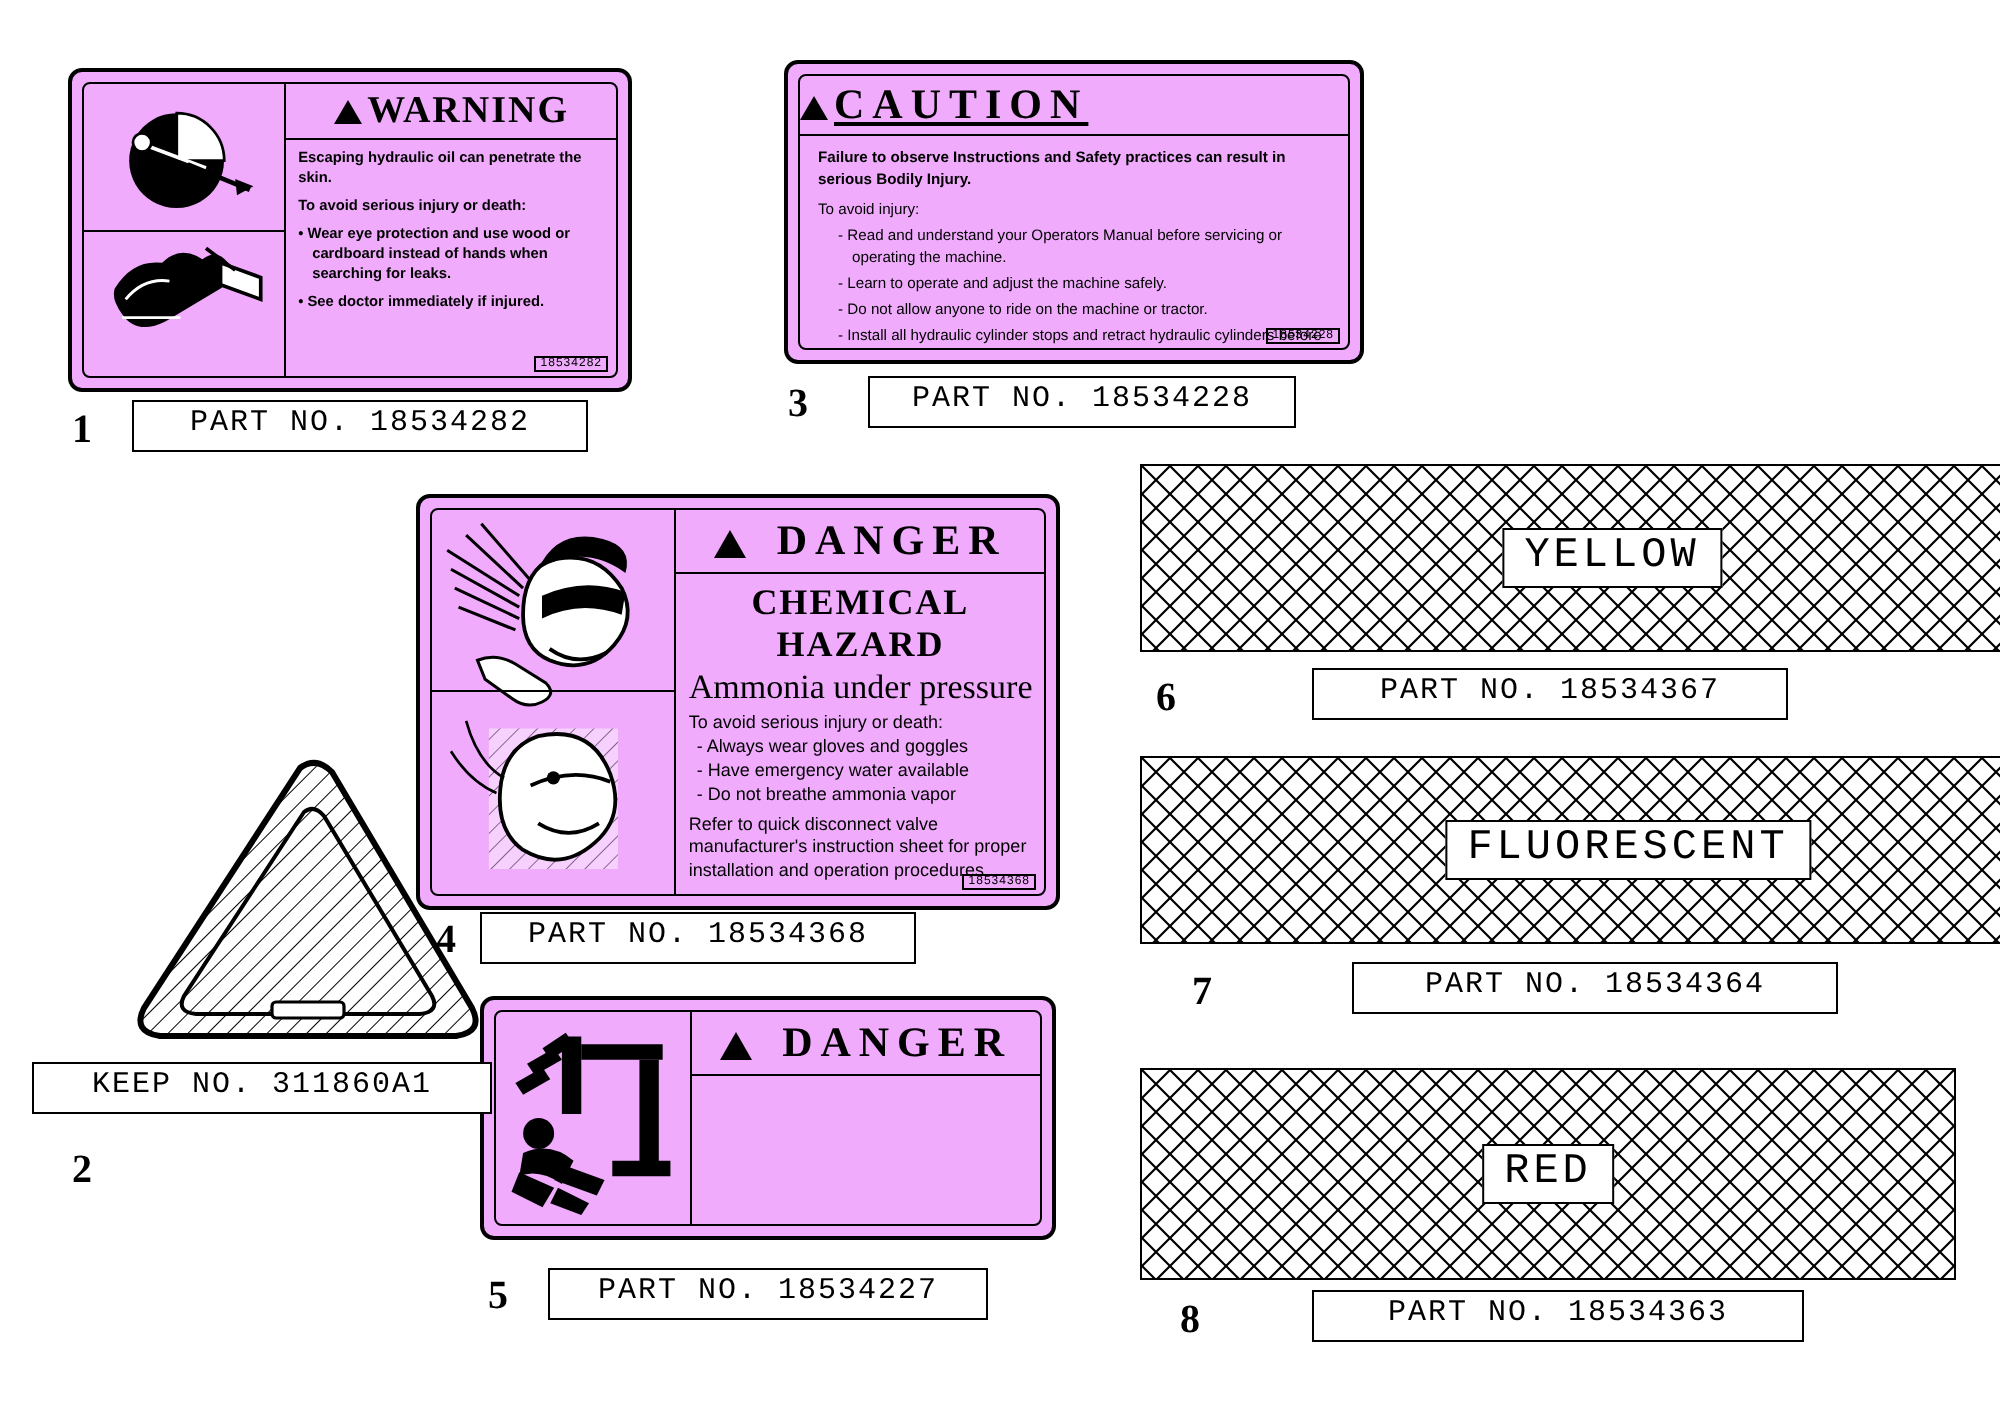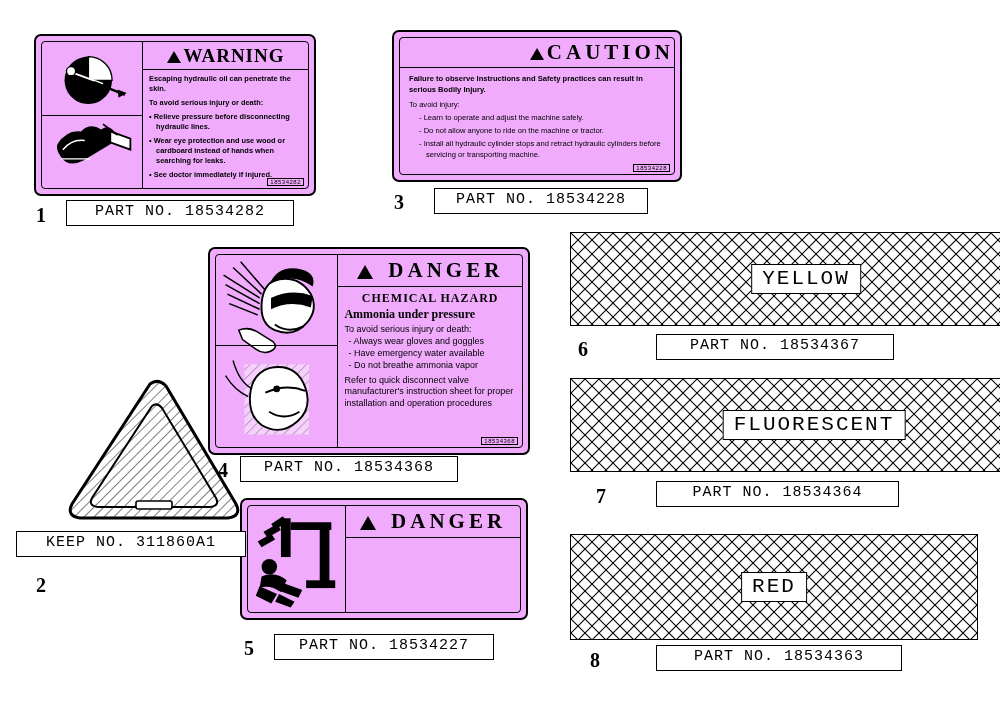--- a/index.html
+++ b/index.html
@@ -113,23 +113,24 @@
     letter-spacing: 0.5px;
   }
 
   
   #decal-caution { left: 392px; top: 30px; width: 290px; height: 152px; }
   .caut-title {
     font-family: "Liberation Serif", serif;
     font-weight: bold;
     font-size: 21px;
     letter-spacing: 4px;
-    text-align: right;
+    text-align: left;
     padding: 2px 0 2px 0;
     border-bottom: 1px solid #000;
+    text-decoration: underline;
   }
   .caut-body {
     font-size: 7.6px;
     line-height: 1.45;
     padding: 5px 8px 0 9px;
   }
   .caut-body .lead { font-weight: bold; margin: 0 0 4px 0; }
   .caut-body .sub { margin: 0 0 2px 0; }
   .caut-body ul { margin: 0; padding: 0 0 0 10px; list-style: none; }
   .caut-body li { text-indent: -7px; padding-left: 7px; margin-bottom: 2px; }
@@ -151,29 +152,29 @@
     font-weight: bold;
     font-size: 21px;
     letter-spacing: 4px;
     text-align: center;
     padding: 3px 0 3px 0;
     border-bottom: 1px solid #000;
   }
   .chem-head {
     font-family: "Liberation Serif", serif;
     font-weight: bold;
-    font-size: 12px;
+    font-size: 18px;
     letter-spacing: 1px;
     text-align: center;
     padding: 4px 0 1px 0;
   }
   .chem-sub {
     font-family: "Liberation Serif", serif;
-    font-weight: bold;
-    font-size: 12px;
+    font-weight: normal;
+    font-size: 17px;
     padding: 0 0 2px 6px;
   }
   .chem-body {
     font-size: 9px;
     line-height: 1.32;
     padding: 0 5px 0 6px;
   }
   .chem-body .li { text-indent: -8px; padding-left: 12px; }
   .chem-body .para { margin-top: 3px; }
 
@@ -263,40 +264,40 @@
         </g>
       </svg>
     </div>
     <div class="pane-right">
       <div class="warn-title">
         <span class="tri"></span><span>WARNING</span>
       </div>
       <div class="warn-body">
         <p>Escaping hydraulic oil can penetrate the skin.</p>
         <p>To avoid serious injury or death:</p>
-        <div class="bullet">• <span>Relieve pressure before disconnecting hydraulic lines.</span></div>
         <div class="bullet">• <span>Wear eye protection and use wood or cardboard instead of hands when searching for leaks.</span></div>
         <div class="bullet">• <span>See doctor immediately if injured.</span></div>
       </div>
       <div class="code">18534282</div>
     </div>
   </div>
 </div>
 <div class="abs itemnum" style="left:36px; top:205px;">1</div>
 <div class="abs partbox" style="left:66px; top:200px; width:210px;">PART NO. 18534282</div>
 
 <div class="decal" id="decal-caution">
   <div class="decal-inner">
     <div class="caut-title">
       <span class="tri"></span><span>CAUTION</span>
     </div>
     <div class="caut-body">
       <p class="lead">Failure to observe Instructions and Safety practices can result in serious Bodily Injury.</p>
       <p class="sub">To avoid injury:</p>
       <ul>
+        <li>- <span>Read and understand your Operators Manual before servicing or operating the machine.</span></li>
         <li>- <span>Learn to operate and adjust the machine safely.</span></li>
         <li>- <span>Do not allow anyone to ride on the machine or tractor.</span></li>
         <li>- <span>Install all hydraulic cylinder stops and retract hydraulic cylinders before servicing or transporting machine.</span></li>
 
       </ul>
     </div>
     <div class="code">18534228</div>
   </div>
 </div>
 <div class="abs itemnum" style="left:394px; top:192px;">3</div>
@@ -407,21 +408,21 @@
 <div class="abs itemnum" style="left:578px; top:339px;">6</div>
 <div class="abs partbox" style="left:656px; top:334px; width:220px;">PART NO.  18534367</div>
 
 <div class="strip" id="strip-fluor">
   <svg width="100%" height="100%" preserveAspectRatio="none" style="display:block">
     <rect width="100%" height="100%" fill="url(#xhatch)"></rect>
   </svg>
   <div class="label">FLUORESCENT</div>
 </div>
 <div class="abs itemnum" style="left:596px; top:486px;">7</div>
-<div class="abs partbox" style="left:656px; top:481px; width:225px;font-family:Liberation Mono, monospace;">PART NO.  18534364</div>
+<div class="abs partbox" style="left:676px; top:481px; width:225px;font-family:Liberation Mono, monospace;">PART NO.  18534364</div>
 
 <div class="strip" id="strip-red">
   <svg width="100%" height="100%" preserveAspectRatio="none" style="display:block">
     <rect width="100%" height="100%" fill="url(#xhatch)"></rect>
   </svg>
   <div class="label">RED</div>
 </div>
 <div class="abs itemnum" style="left:590px; top:650px;">8</div>
 <div class="abs partbox" style="left:656px; top:645px; width:228px;">PART NO.  18534363</div>
 

